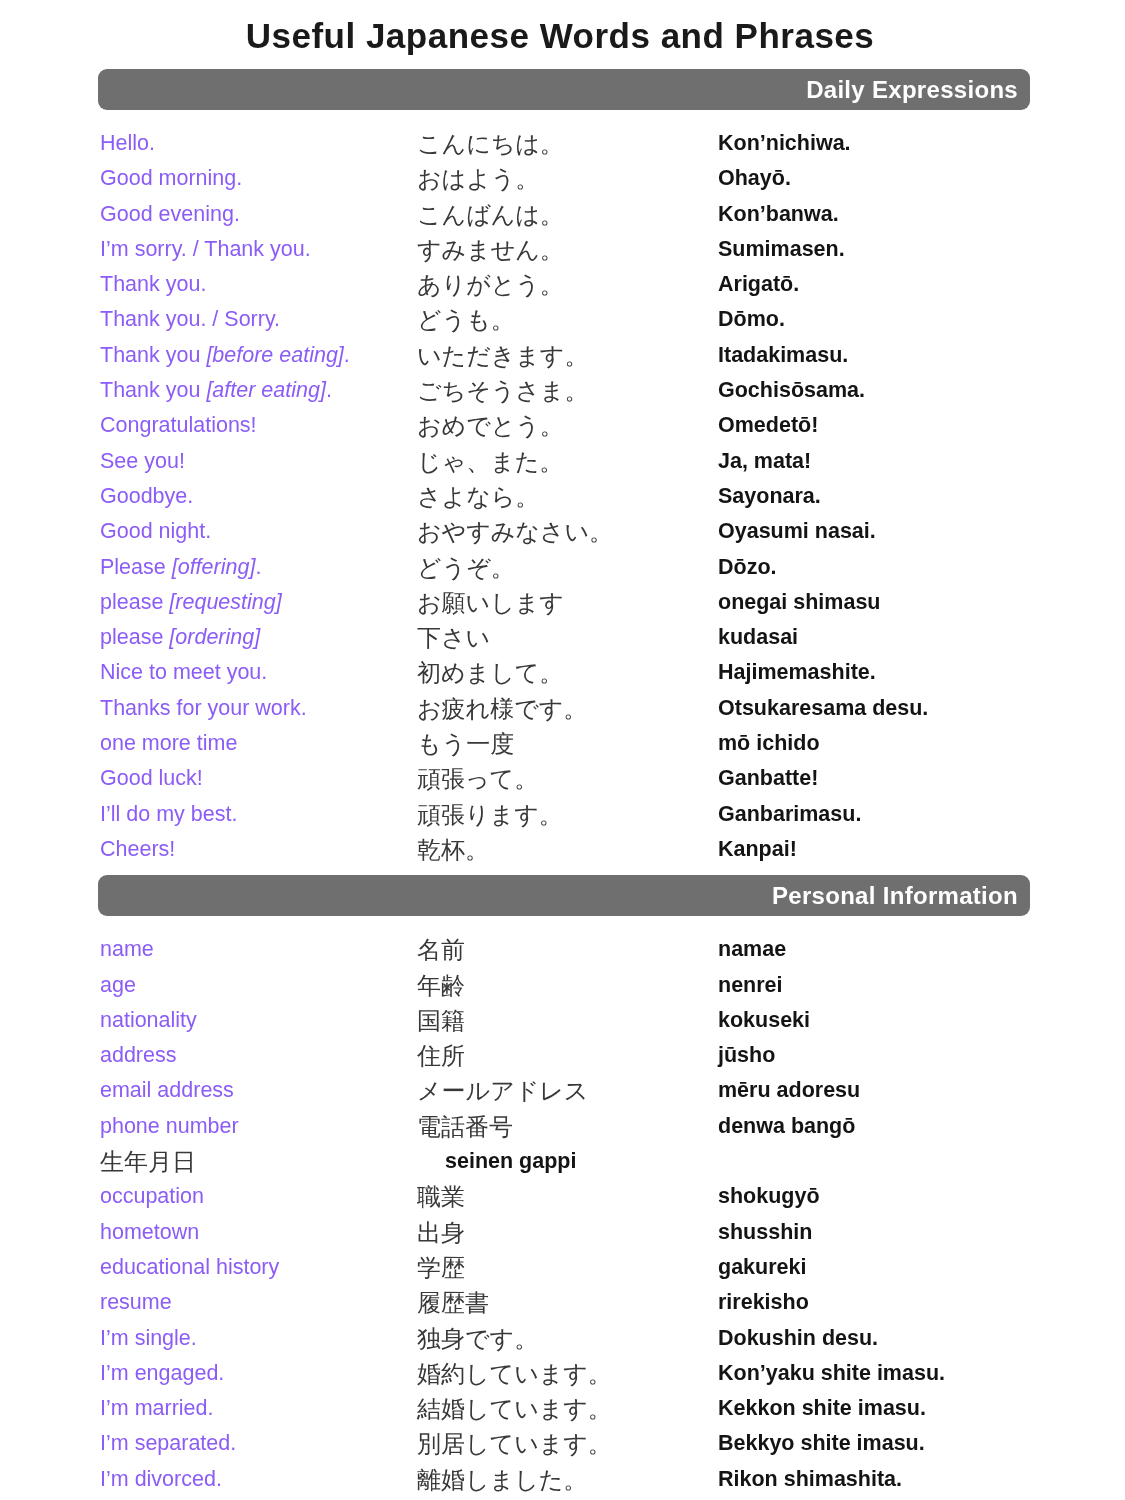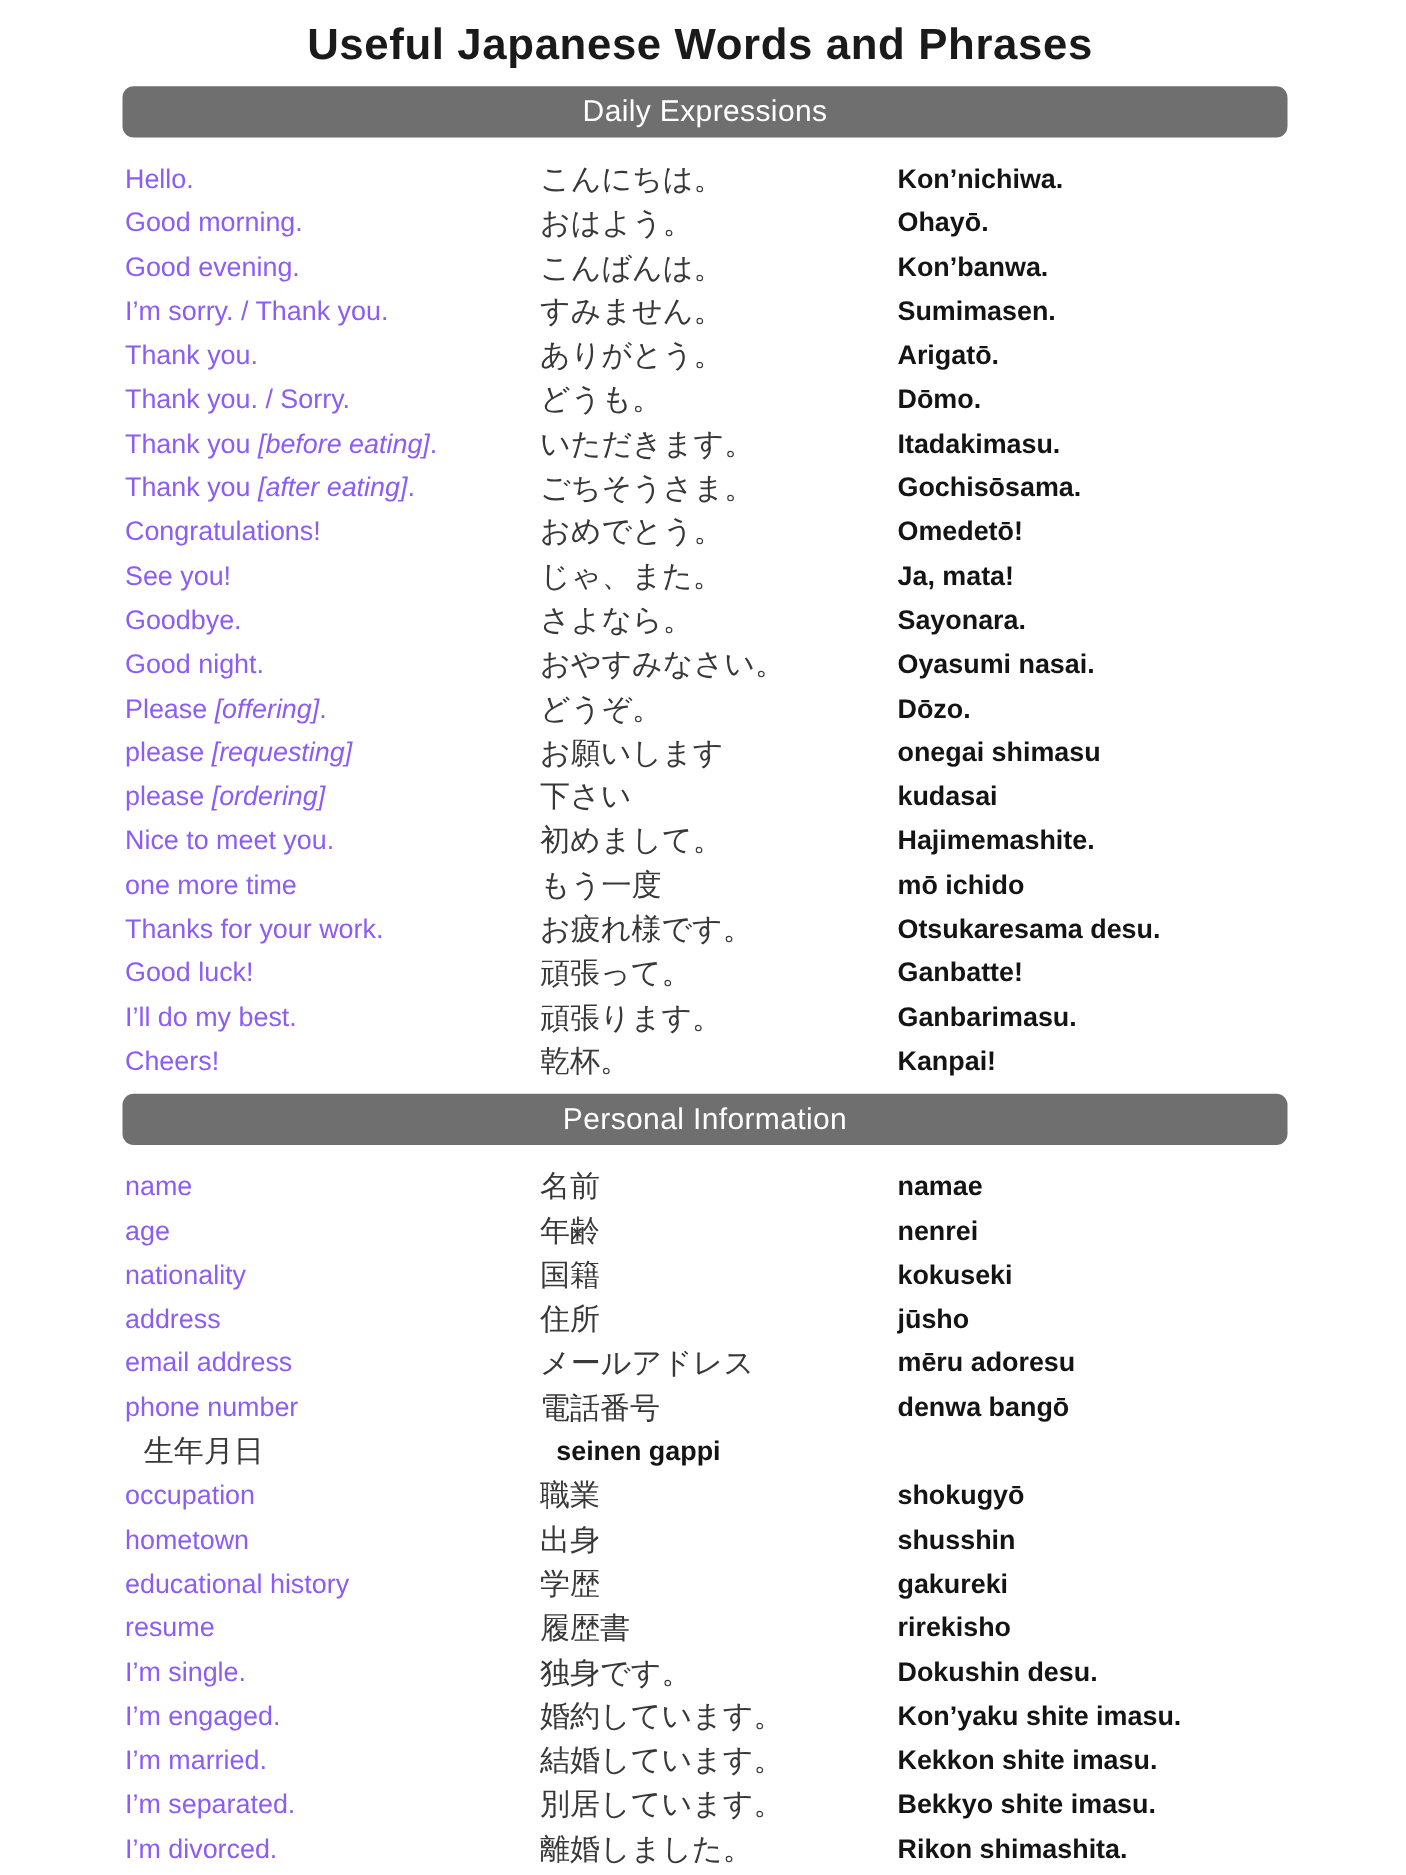--- a/index.html
+++ b/index.html
@@ -18,43 +18,43 @@
     text-align: center;
     font-size: 35px;
     font-weight: 700;
     color: #1a1a1a;
     letter-spacing: 0.5px;
   }
   .section-bar {
     margin: 0 95px 0 98px;
     background: #6f6f6f;
     color: #ffffff;
-    text-align: center;
+    text-align: right;
     font-size: 24px;
-    font-weight: 400;
+    font-weight: 700;
     line-height: 27px;
-    padding: 7px 0;
+    padding: 7px 12px;
     border-radius: 9px;
     letter-spacing: 0.3px;
   }
   .rows {
     margin: 16px 95px 8px 100px;
   }
   .rows.last {
     margin-bottom: 0;
   }
   .row {
     display: grid;
     grid-template-columns: 317px 273px 1fr;
     line-height: 35.3px;
   }
   .cell { white-space: nowrap; }
   .cell.en { font-size: 21.5px; color: #8b5cf6; }
   .en-it { font-style: italic; }
-  .cell.jp { font-size: 24px; color: #383838; margin-left: 15px; }
+  .cell.jp { font-size: 24px; color: #383838; }
   .cell.ro { font-size: 21.5px; font-weight: 700; color: #141414; margin-left: 28px; }
 </style>
 </head>
 <body>
 
 <div class="page">
 
   <h1 class="title">Useful Japanese Words and Phrases</h1>
 
   <div class="section-bar">Daily Expressions</div>
@@ -150,32 +150,32 @@
     <div class="cell ro">kudasai</div>
   </div>
 
   <div class="row">
     <div class="cell en"><span class="en-pre">Nice to meet you.</span><span class="en-it"></span><span class="en-suf"></span></div>
     <div class="cell jp">初めまして。</div>
     <div class="cell ro">Hajimemashite.</div>
   </div>
 
   <div class="row">
+    <div class="cell en"><span class="en-pre">Thanks for your work.</span><span class="en-it"></span><span class="en-suf"></span></div>
+    <div class="cell jp">お疲れ様です。</div>
+    <div class="cell ro">Otsukaresama desu.</div>
+  </div>
+
+  <div class="row">
     <div class="cell en"><span class="en-pre">one more time</span><span class="en-it"></span><span class="en-suf"></span></div>
     <div class="cell jp">もう一度</div>
     <div class="cell ro">mō ichido</div>
   </div>
 
   <div class="row">
-    <div class="cell en"><span class="en-pre">Thanks for your work.</span><span class="en-it"></span><span class="en-suf"></span></div>
-    <div class="cell jp">お疲れ様です。</div>
-    <div class="cell ro">Otsukaresama desu.</div>
-  </div>
-
-  <div class="row">
     <div class="cell en"><span class="en-pre">Good luck!</span><span class="en-it"></span><span class="en-suf"></span></div>
     <div class="cell jp">頑張って。</div>
     <div class="cell ro">Ganbatte!</div>
   </div>
 
   <div class="row">
     <div class="cell en"><span class="en-pre">I’ll do my best.</span><span class="en-it"></span><span class="en-suf"></span></div>
     <div class="cell jp">頑張ります。</div>
     <div class="cell ro">Ganbarimasu.</div>
   </div>

